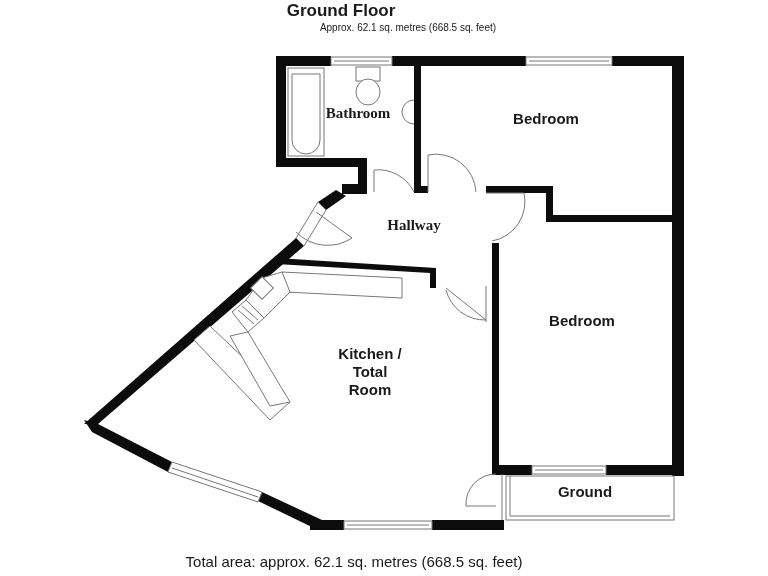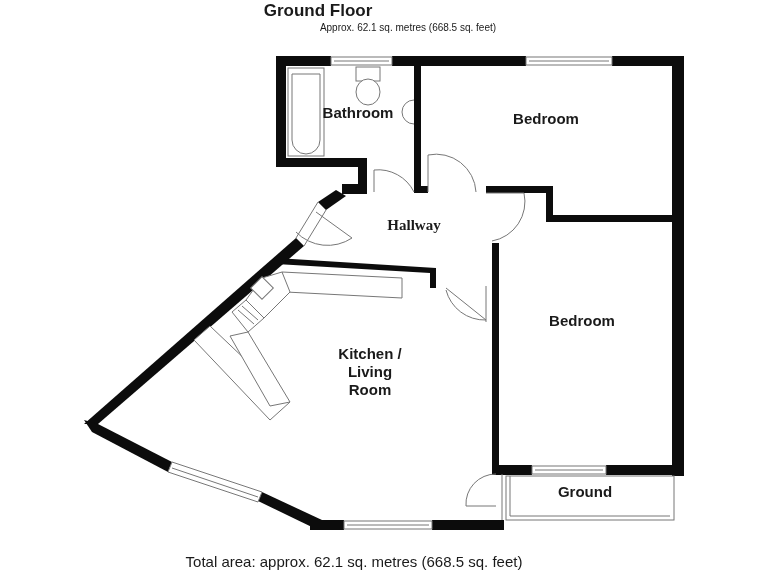--- a/index.html
+++ b/index.html
@@ -1,19 +1,19 @@
 <!DOCTYPE html>
 <html><head>
 <meta charset="utf-8">
 <style>
   html, body { margin: 0; padding: 0; background: #ffffff; }
   body { width: 768px; height: 576px; position: relative; overflow: hidden;
          font-family: "Liberation Sans", sans-serif; color: #1a1a1a; }
   .title { position: absolute; left: 0; width: 636px; top: 1px; text-align: center;
-           font-size: 17px; font-weight: bold; }
+           font-size: 17px; font-weight: bold; padding-left: 23px; }
   .subtitle { position: absolute; left: 0; width: 768px; top: 22px; text-align: center;
               font-size: 10px; padding-left: 24px; }
   .footer { position: absolute; left: 0; width: 708px; top: 553px; text-align: center;
             font-size: 15px; }
   svg { position: absolute; left: 0; top: 0; }
   .wall { fill: #0c0c0c; }
   .line { fill: none; stroke: #777; stroke-width: 1; }
   .thin { fill: #fff; stroke: #777; stroke-width: 1; }
   .win  { fill: #fff; stroke: #777; stroke-width: 1; }
   .room-label { position: absolute; font-weight: bold; font-size: 15px; text-align: center;
@@ -121,22 +121,22 @@
     <polygon class="thin" points="230,336 248,332 290,402 270,406"></polygon>
   </g>
 
   <g>
     <rect class="thin" x="506" y="476" width="168" height="44"></rect>
     <line class="line" x1="510" y1="476" x2="510" y2="516"></line>
     <line class="line" x1="510" y1="516" x2="670" y2="516"></line>
   </g>
 </svg>
 
-<div class="room-label" style="left:318px; top:104px; width:80px;">Bathroom</div>
+<div class="room-label" style="left:318px; top:104px; width:80px;font-family:Liberation Serif, serif;">Bathroom</div>
 <div class="room-label" style="left:500px; top:110px; width:92px;">Bedroom</div>
 <div class="room-label" style="left:374px; top:216px; width:80px;font-family:Liberation Serif, serif;">Hallway</div>
 <div class="room-label" style="left:536px; top:312px; width:92px;">Bedroom</div>
 <div class="room-label" style="left:326px; top:345px; width:88px;">Kitchen /
-Living
+Total
 Room</div>
 <div class="room-label" style="left:540px; top:483px; width:90px;">Ground</div>
 
 <div class="footer">Total area: approx. 62.1 sq. metres (668.5 sq. feet)</div>
 
 </body></html>

